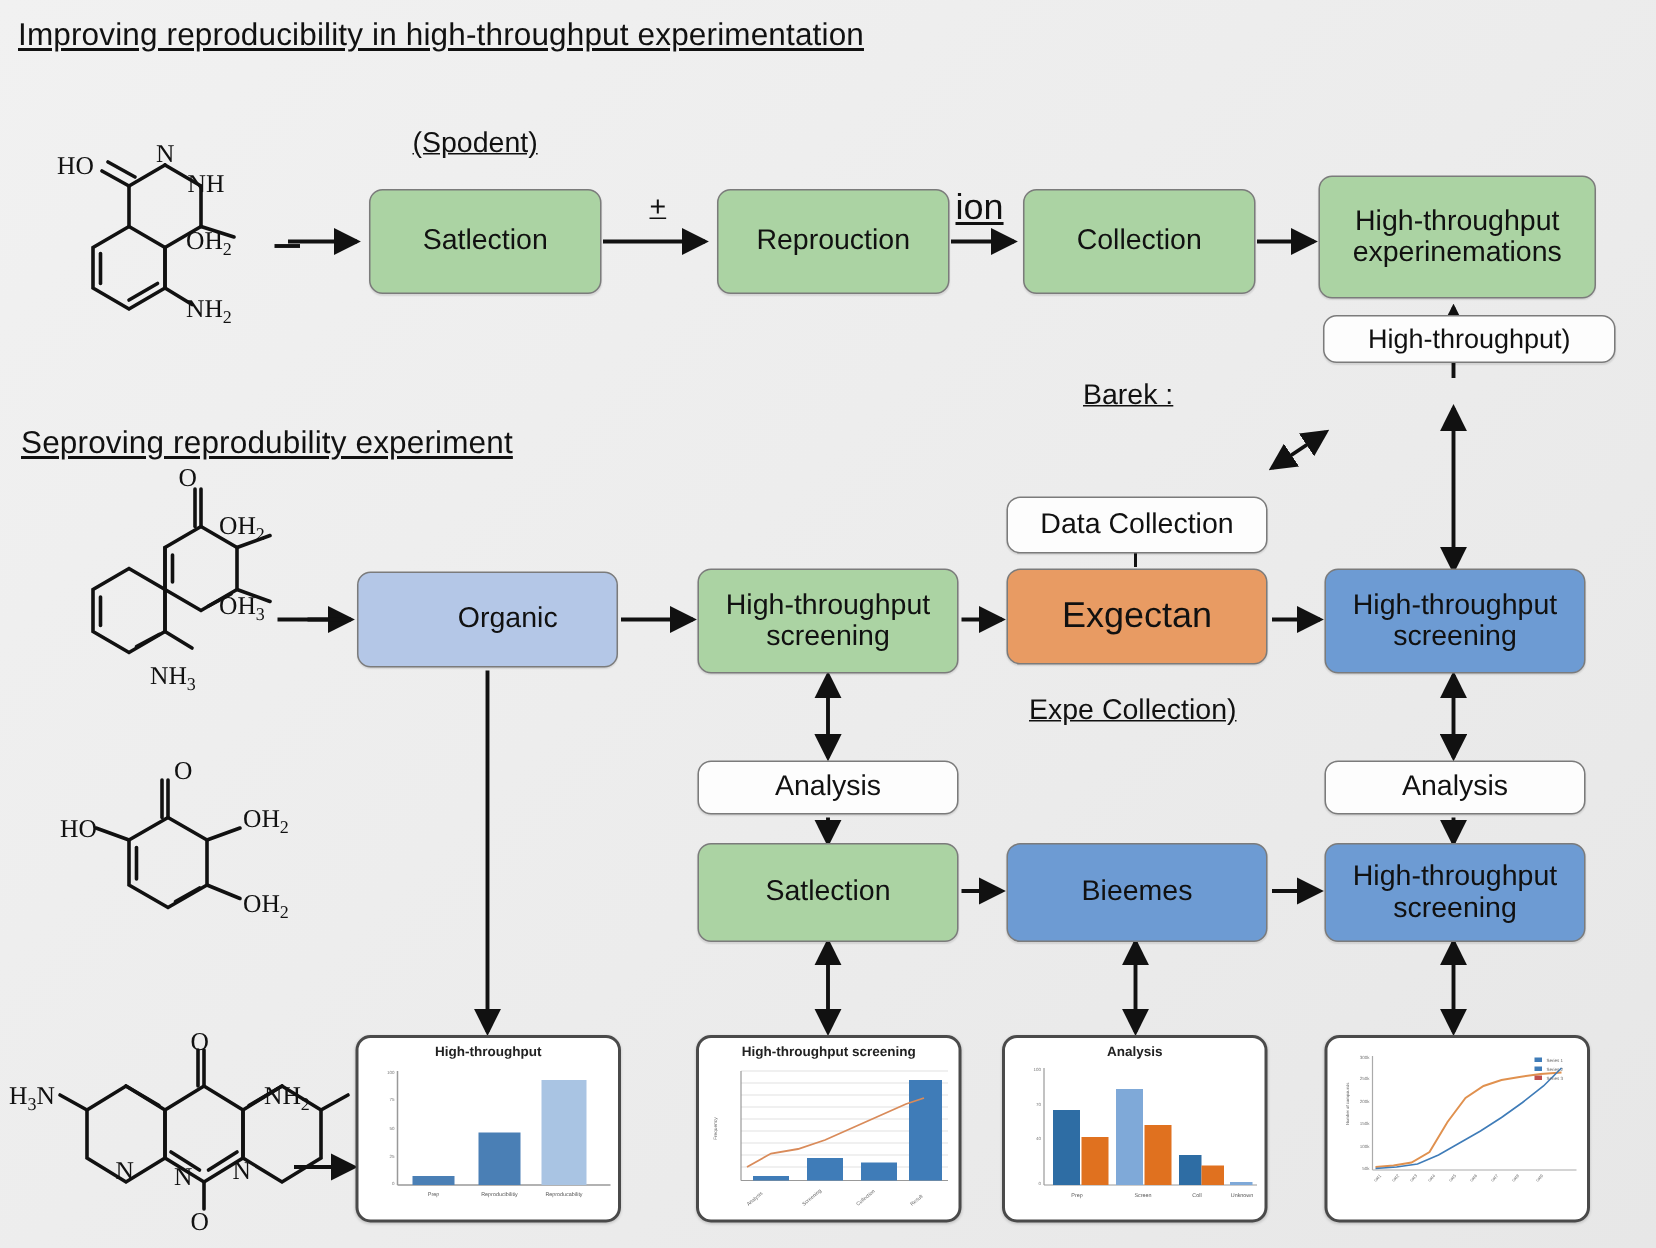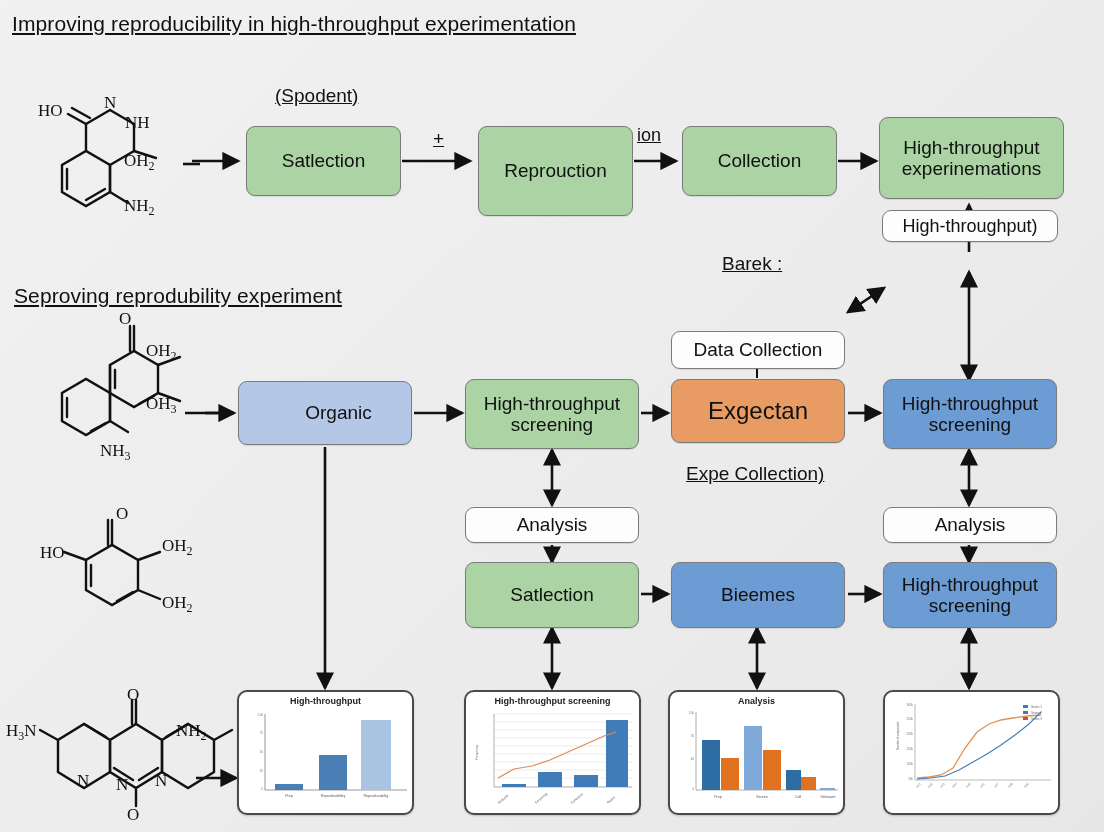--- a/index.html
+++ b/index.html
@@ -197,36 +197,36 @@
       <line x1="183" y1="164" x2="200" y2="164"></line>
       <line x1="205" y1="413" x2="232" y2="413"></line>
       <line x1="196" y1="778" x2="236" y2="778" marker-end="url(#ah)"></line>
 
       <line x1="757" y1="368" x2="757" y2="378" stroke-width="2"></line>
     </g>
   </svg>
 
   <div class="plain-text" style="left:275px;top:85px;font-size:19px;">(Spodent)</div>
   <div class="plain-text" style="left:433px;top:128px;font-size:19px;">+</div>
-  <div class="plain-text" style="left:637px;top:125px;font-size:18px;text-align:center;">ion</div>
+  <div class="plain-text" style="left:637px;top:125px;font-size:24px;text-align:center;">ion</div>
 
   <div class="node green" style="left:246px;top:126px;width:155px;height:70px;font-size:19px;">
     <span class="lbl">Satlection</span>
   </div>
-  <div class="node green" style="left:478px;top:126px;width:155px;height:90px;font-size:19px;">
+  <div class="node green" style="left:478px;top:126px;width:155px;height:70px;font-size:19px;">
     <span class="lbl">Reprouction</span>
   </div>
   <div class="node green" style="left:682px;top:126px;width:155px;height:70px;font-size:19px;">
     <span class="lbl">Collection</span>
   </div>
   <div class="node green" style="left:879px;top:117px;width:185px;height:82px;font-size:19px;">
     <span class="lbl">High-throughput
 experinemations</span>
   </div>
-  <div class="node white" style="left:882px;top:210px;width:176px;height:32px;font-size:18px;">
+  <div class="node white" style="left:882px;top:210px;width:195px;height:32px;font-size:18px;">
     <span class="lbl">High-throughput)</span>
   </div>
 
   <div class="plain-text" style="left:722px;top:253px;font-size:19px;">Barek :</div>
 
   <div class="node lightblue" style="left:238px;top:381px;width:174px;height:64px;font-size:19px;">
     <span class="lbl">Organic</span>
   </div>
 
   <div class="node green" style="left:465px;top:379px;width:174px;height:70px;font-size:19px;">

